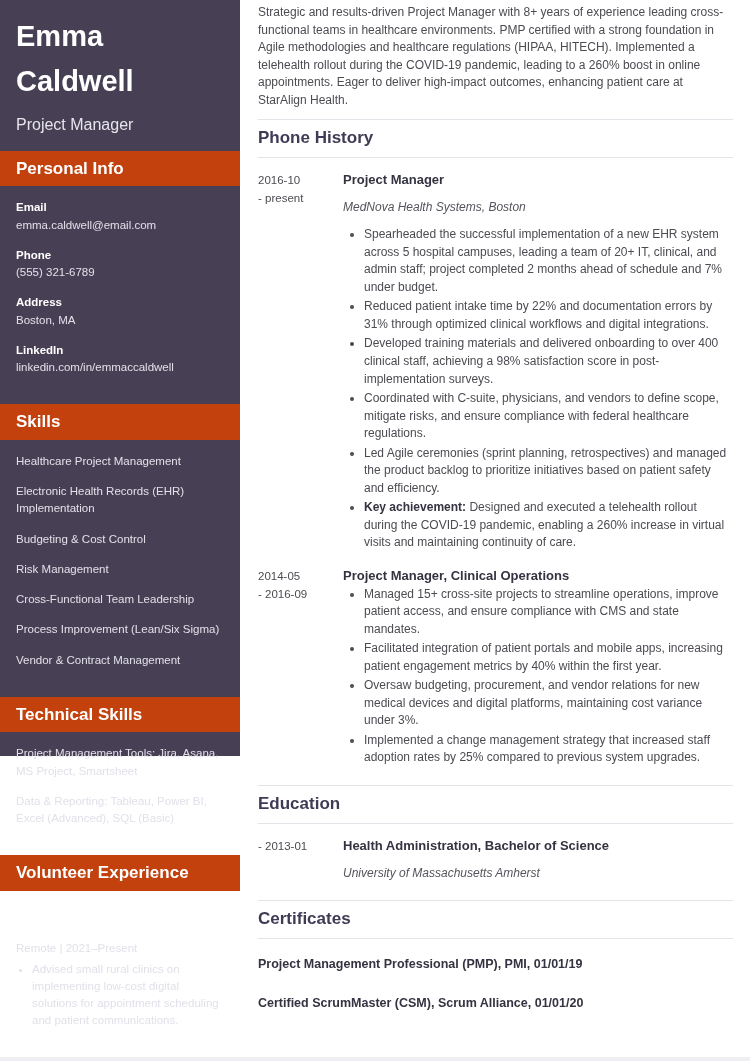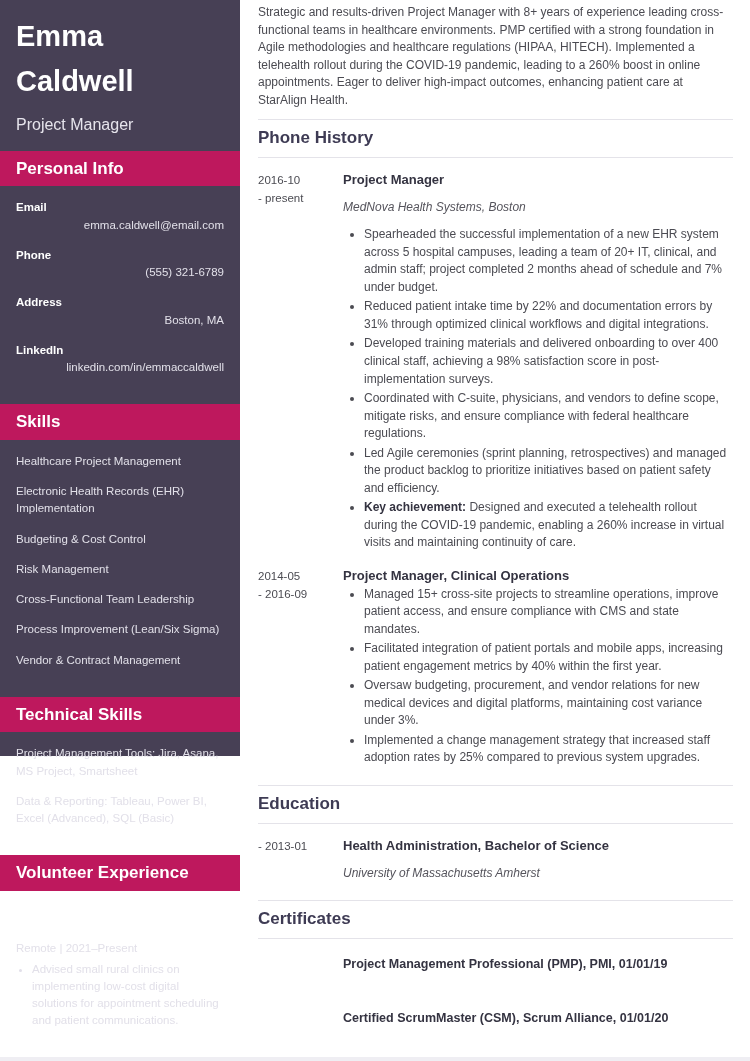--- a/index.html
+++ b/index.html
@@ -20,28 +20,28 @@
     font-size:11.5px; line-height:1.5;
     box-sizing:border-box;
   }
   .sb-head { padding:14px 16px 0 16px; }
   .sb-name {
     color:#ffffff; font-size:29px; font-weight:700; line-height:1.55;
     margin:0;
   }
   .sb-title { color:#E6E4EC; font-size:16px; margin-top:9px; font-weight:400; }
   .sb-band {
-    background:#be185d; color:#ffffff;
+    background:#c2410c; color:#ffffff;
     font-size:17px; font-weight:700;
     padding:5px 16px; margin-top:14px;
   }
   .sb-section { padding:13px 16px 1px 16px; }
   .sb-field { margin-bottom:13px; }
   .sb-label { color:#ffffff; font-weight:700; }
-  .sb-value { color:#E2E0E9;text-align:right; }
+  .sb-value { color:#E2E0E9; }
   .sb-list-item { margin-bottom:13px; color:#E2E0E9; }
   .sb-vol-org { color:#ffffff; font-weight:700; }
   .sb-vol-meta { color:#E2E0E9; margin-top:2px; }
   .sb-vol-ul { margin:3px 0 0 0; padding-left:16px; }
   .sb-vol-ul li { margin-bottom:2px; color:#E2E0E9; }
 
   
   .main {
     flex:1; box-sizing:border-box;
     padding:4px 17px 0 18px;
@@ -55,21 +55,21 @@
   }
   .row { display:flex; margin-top:13px; }
   .date-col { width:85px; flex-shrink:0; font-size:11.5px; line-height:1.6; color:#4B4B52; }
   .content-col { flex:1; min-width:0; }
   .job-title { font-weight:700; font-size:13px; color:#343341; margin:0; }
   .company { font-style:italic; color:#55545C; margin:9px 0 10px 0; }
   .bullets { margin:0; padding-left:21px; }
   .bullets li { margin-bottom:2px; }
   .key-prefix { font-weight:700; color:#343341; }
   .school { font-style:italic; color:#55545C; margin-top:9px; }
-  .cert-row { display:flex; margin-top:15px; }
+  .cert-row { display:flex; margin-top:0;flex-direction:column; }
   .cert-item { font-weight:700; font-size:12.5px; color:#343341; margin-bottom:21px; }
   .certs-wrap { margin-top:16px; }
 
   
   .page-bottom-strip {
     position:absolute; left:0; bottom:0; width:750px; height:4px;
     background:#EFEEF3;
   }
 </style>
 </head>

